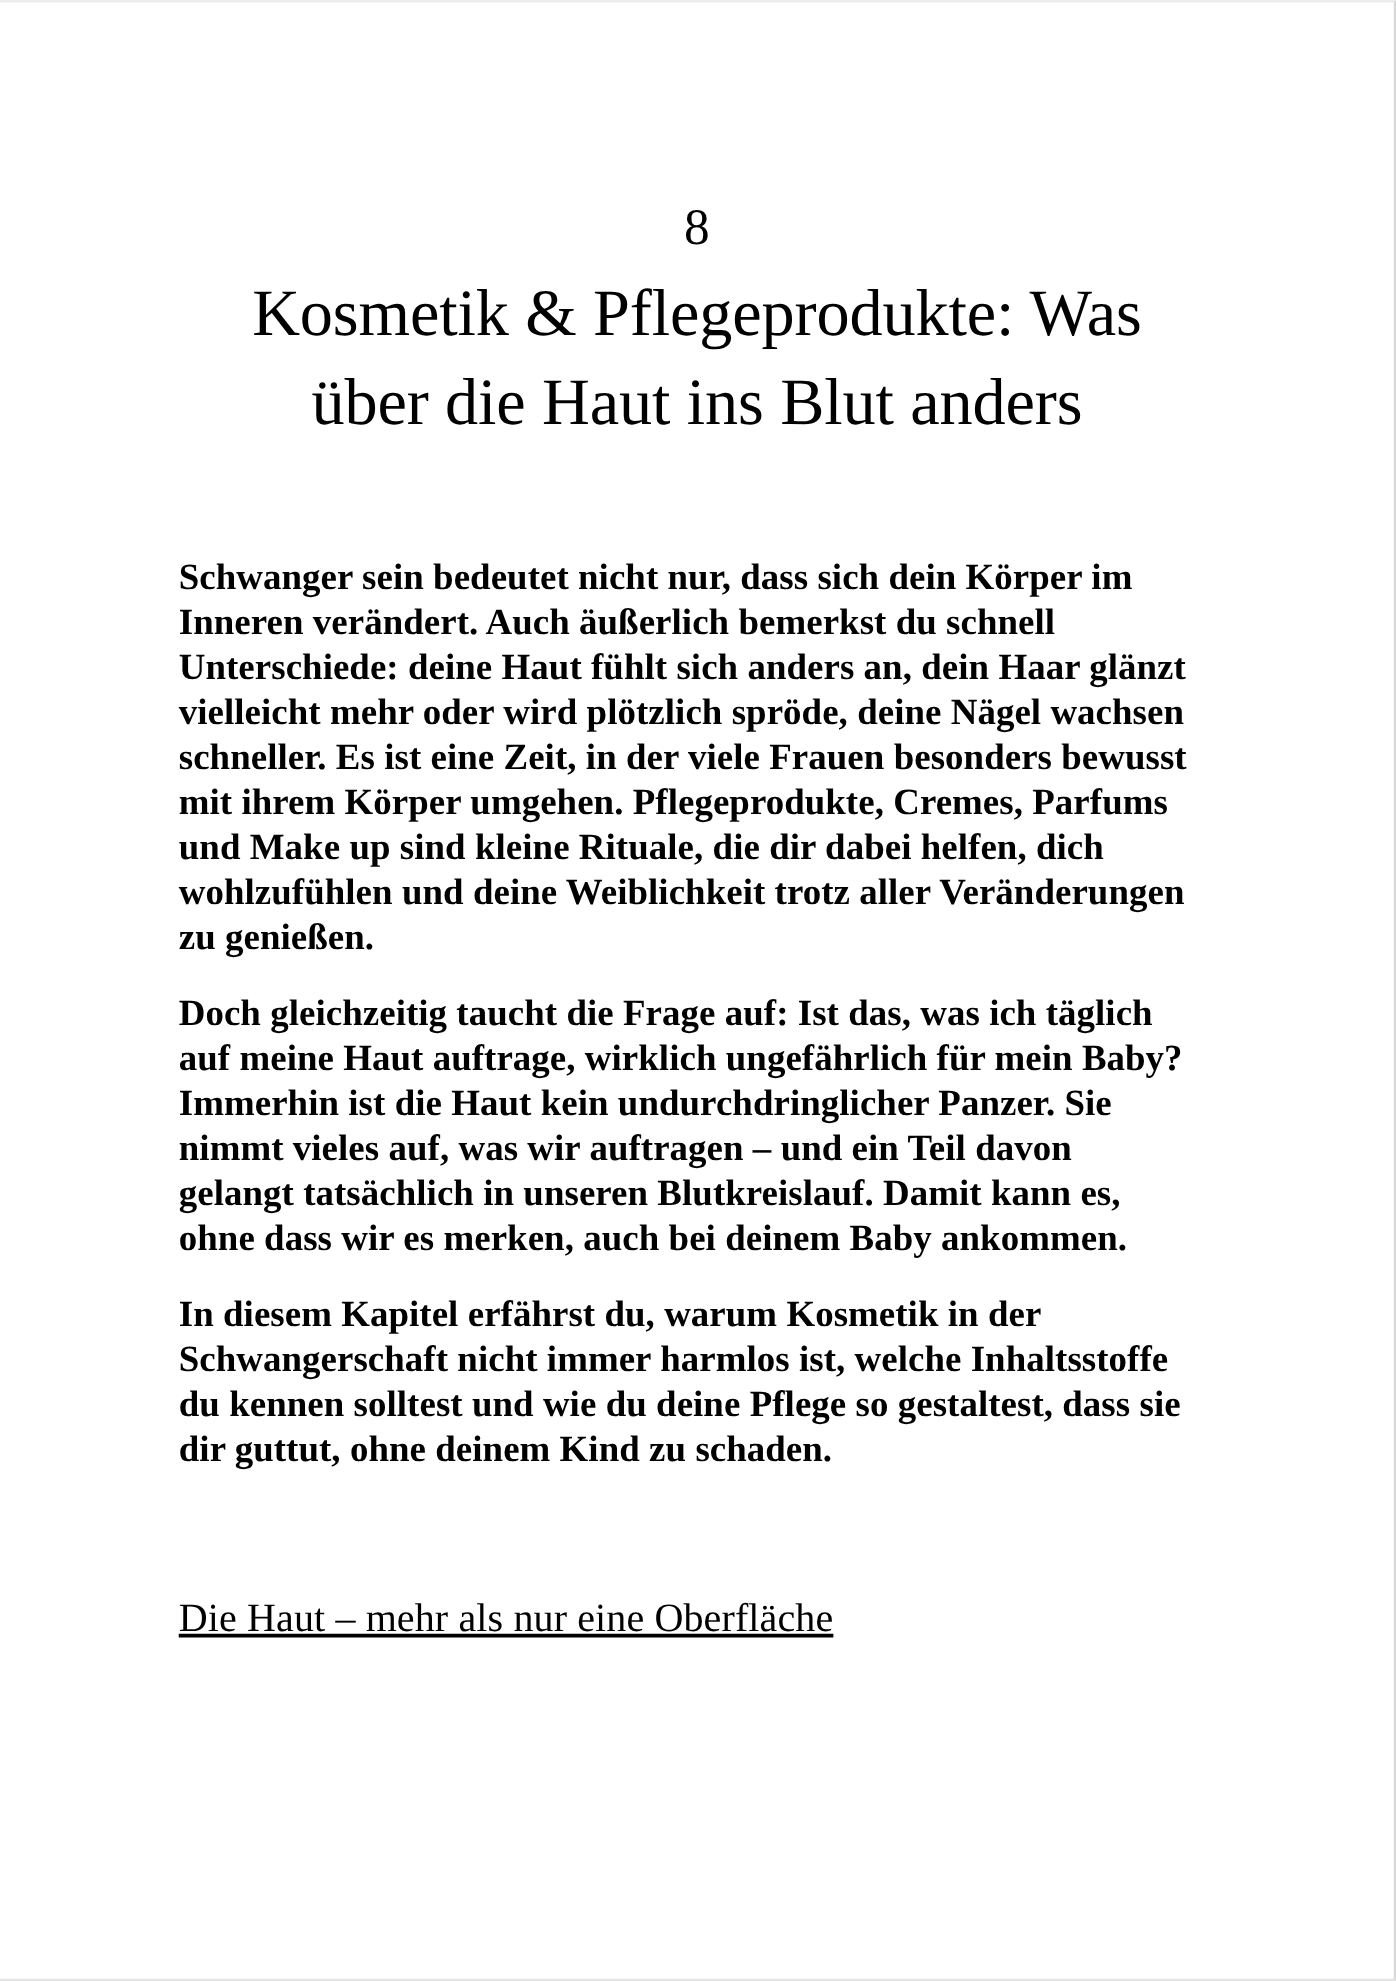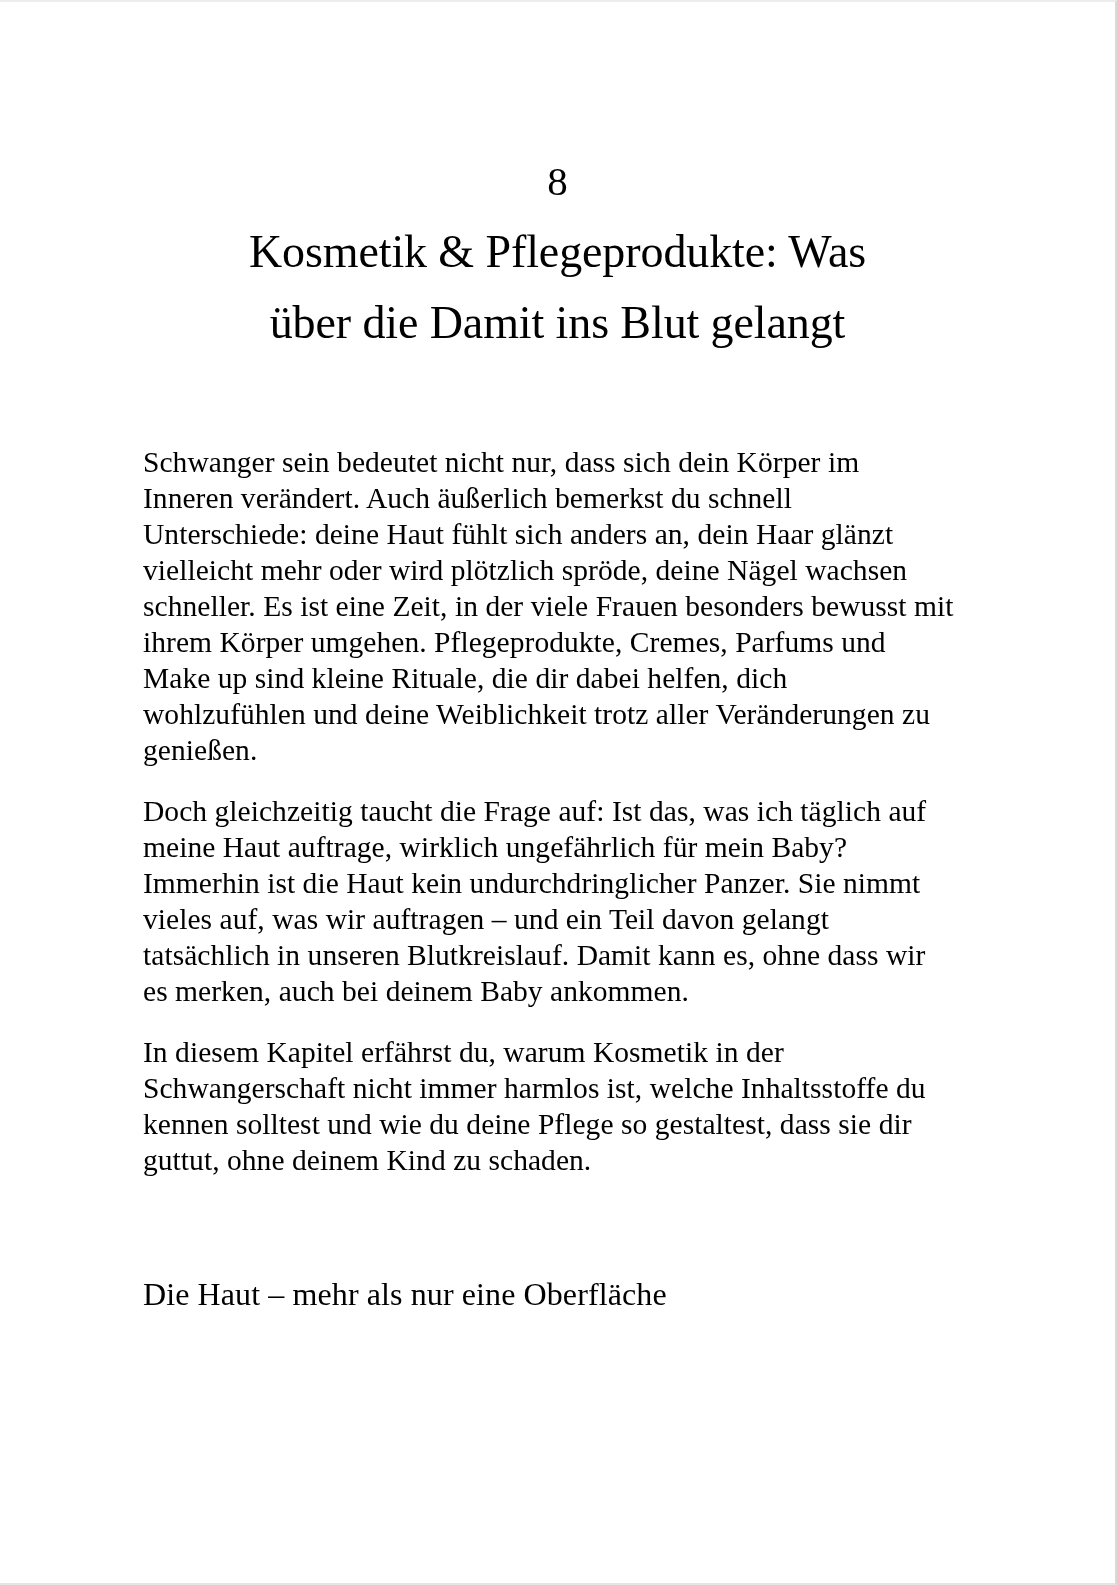--- a/index.html
+++ b/index.html
@@ -27,21 +27,21 @@
     font-size: 41px;
     line-height: 46px;
     margin: 0;
     padding-top: 156px;
     font-weight: normal;
     letter-spacing: 0.2px;
   }
 
   .chapter-title {
     text-align: center;
-    font-size: 46px;
+    font-size: 53px;
     line-height: 71px;
     margin: 0;
     padding-top: 12px;
     font-weight: normal;
     padding-left: 95px;
     padding-right: 95px;
     letter-spacing: -0.1px;
   }
 
   .body-block {
@@ -49,48 +49,50 @@
     margin-right: 160px;
     padding-top: 86px;
   }
 
   .body-paragraph {
     font-size: 29.5px;
     line-height: 36px;
     margin: 0 0 25px 0;
     text-align: left;
     letter-spacing: 0.05px;
+    font-weight: bold;
   }
 
   .body-paragraph:last-of-type {
     margin-bottom: 12px;
   }
 
   .section-heading {
     margin: 0;
     margin-left: 143px;
     margin-right: 160px;
     padding-top: 84px;
     font-size: 32px;
     line-height: 40px;
     font-weight: normal;
     text-align: left;
     letter-spacing: 0.1px;
+    text-decoration: underline;
   }
 </style>
 </head>
 <body>
 
 <div class="page">
 
   <div class="chapter-number">8</div>
 
   <div class="chapter-title">
     <span>Kosmetik &amp; Pflegeprodukte: Was</span><br>
-    <span>über die Damit ins Blut gelangt</span>
+    <span>über die Haut ins Blut anders</span>
   </div>
 
   <div class="body-block">
     <p class="body-paragraph">Schwanger sein bedeutet nicht nur, dass sich dein Körper im Inneren verändert. Auch äußerlich bemerkst du schnell Unterschiede: deine Haut fühlt sich anders an, dein Haar glänzt vielleicht mehr oder wird plötzlich spröde, deine Nägel wachsen schneller. Es ist eine Zeit, in der viele Frauen besonders bewusst mit ihrem Körper umgehen. Pflegeprodukte, Cremes, Parfums und Make up sind kleine Rituale, die dir dabei helfen, dich wohlzufühlen und deine Weiblichkeit trotz aller Veränderungen zu genießen.</p>
     <p class="body-paragraph">Doch gleichzeitig taucht die Frage auf: Ist das, was ich täglich auf meine Haut auftrage, wirklich ungefährlich für mein Baby? Immerhin ist die Haut kein undurchdringlicher Panzer. Sie nimmt vieles auf, was wir auftragen – und ein Teil davon gelangt tatsächlich in unseren Blutkreislauf. Damit kann es, ohne dass wir es merken, auch bei deinem Baby ankommen.</p>
     <p class="body-paragraph">In diesem Kapitel erfährst du, warum Kosmetik in der Schwangerschaft nicht immer harmlos ist, welche Inhaltsstoffe du kennen solltest und wie du deine Pflege so gestaltest, dass sie dir guttut, ohne deinem Kind zu schaden.</p>
   </div>
 
   <div class="section-heading">Die Haut – mehr als nur eine Oberfläche</div>
 

